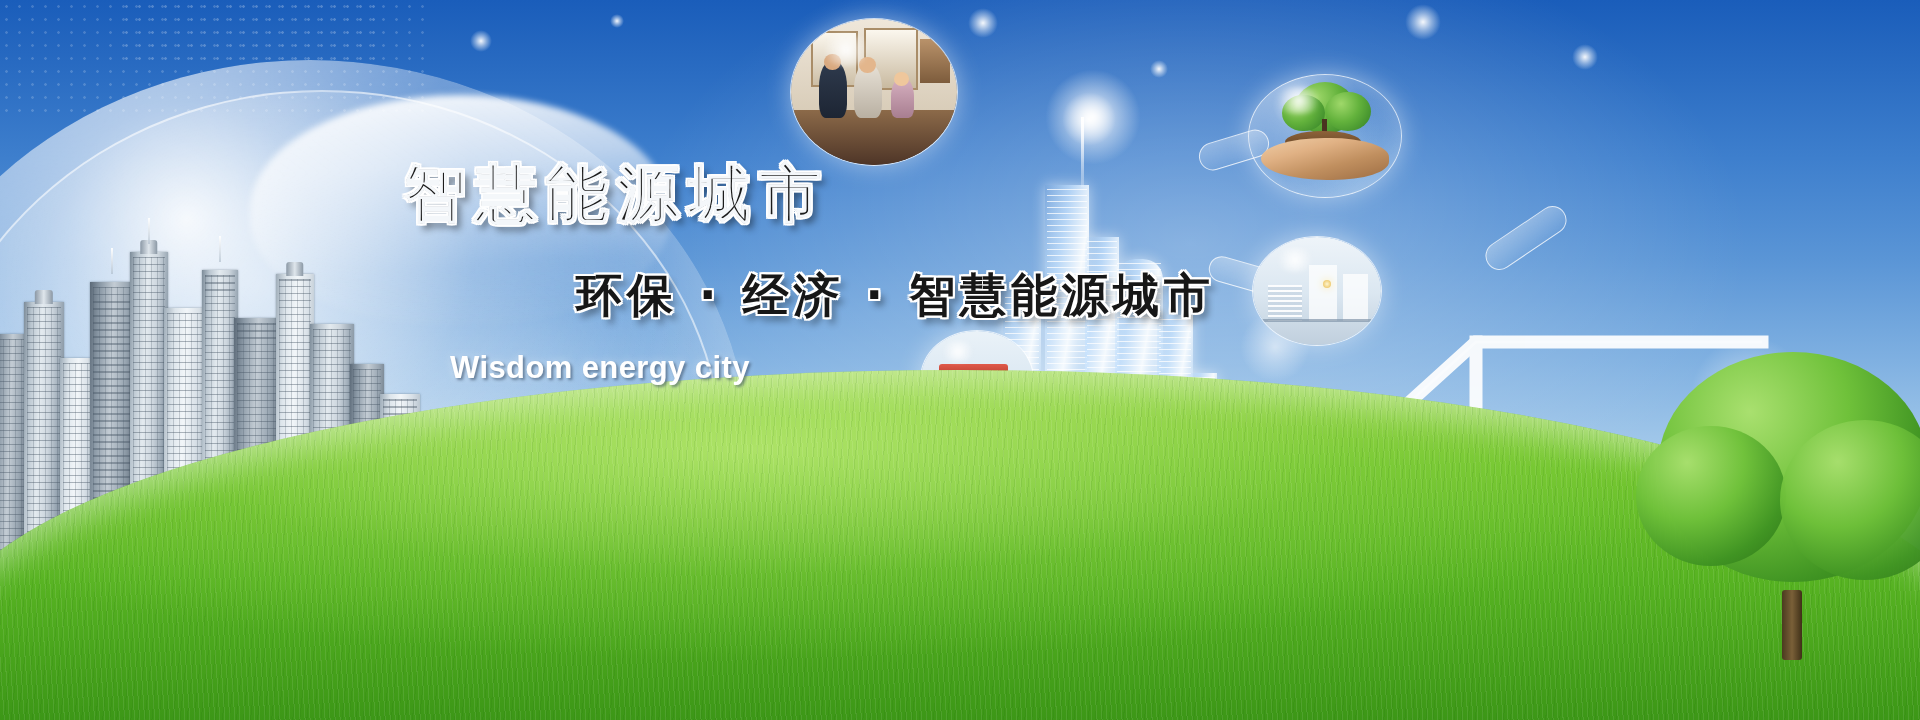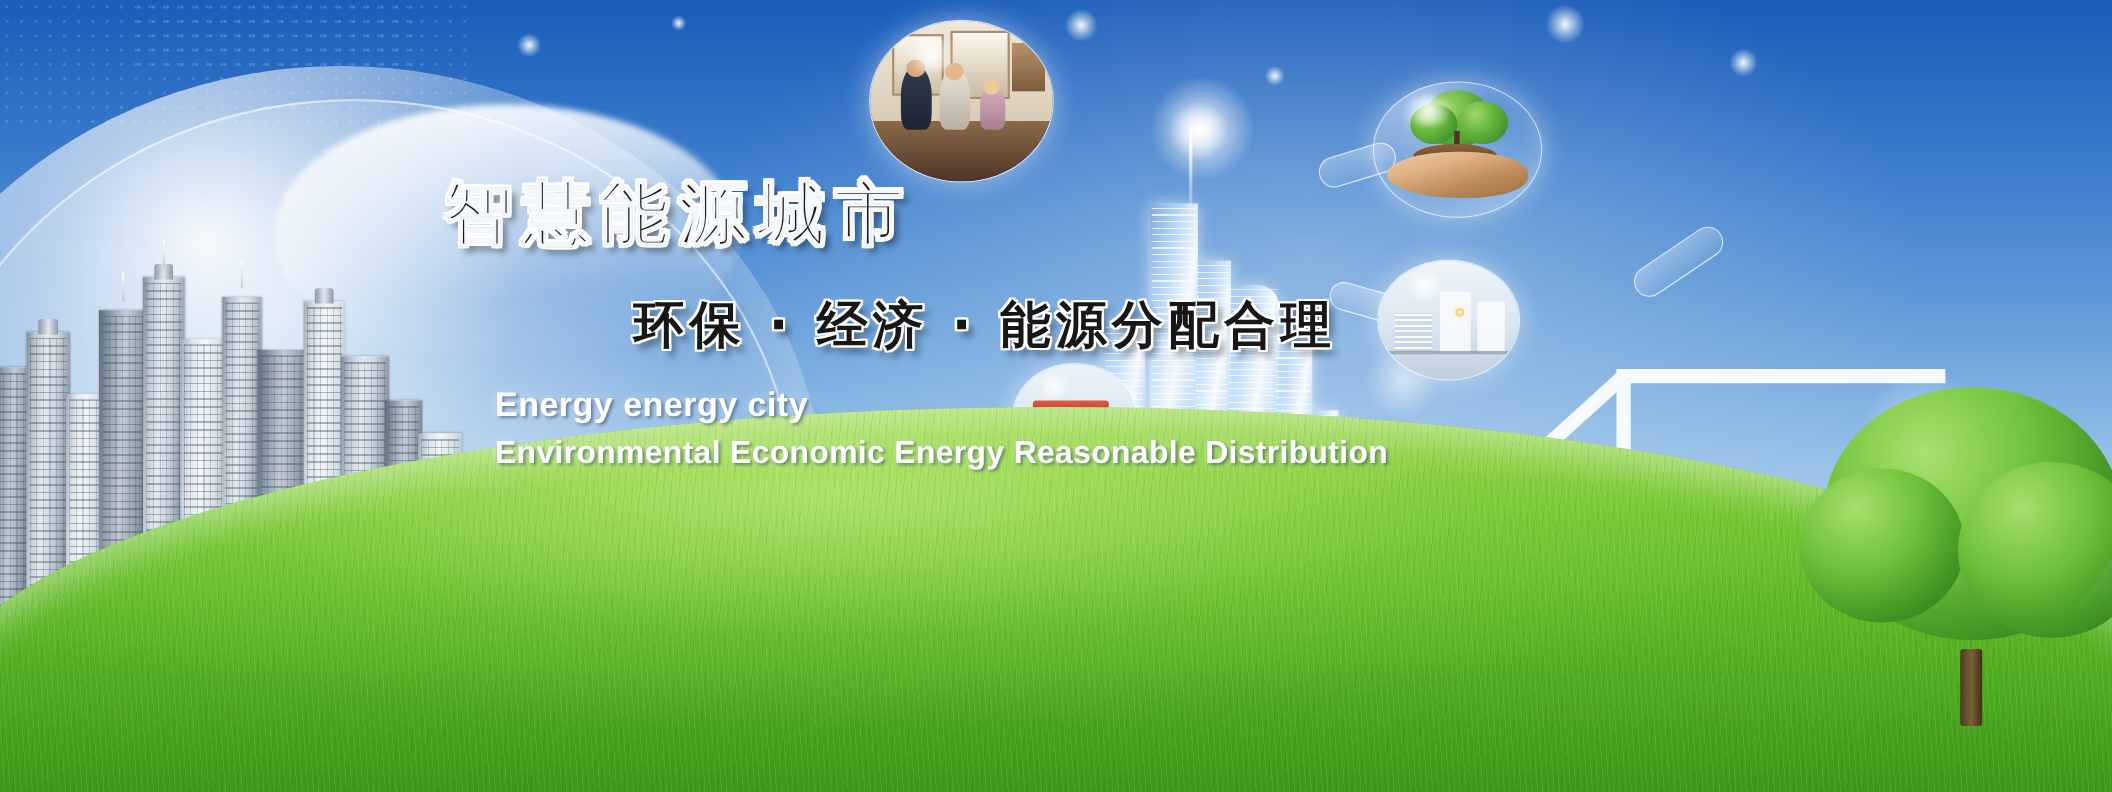--- a/index.html
+++ b/index.html
@@ -337,18 +337,17 @@
 
   <div id="bigTree">
     <div class="tr"></div>
     <div class="crown" style="left:28px; top:22px; width:270px; height:230px;"></div>
     <div class="crown" style="left:6px;  top:96px; width:150px; height:140px; opacity:.95"></div>
     <div class="crown" style="left:150px;top:90px; width:170px; height:160px; opacity:.95"></div>
   </div>
 
   <div id="textblock">
     <div id="title-cn">智慧能源城市</div>
-    <div id="subtitle-cn">环保 · 经济 · 能源分配合理</div>
-    <div id="en1">Energy energy city</div>
-    <div id="en2">Environmental Economic  Energy Reasonable Distribution</div>
+    <div id="subtitle-cn">环保 · 经济 · 智慧能源城市</div>
+    <div id="en1">Wisdom energy city</div>
   </div>
 
 </div>
 
 </body></html>

